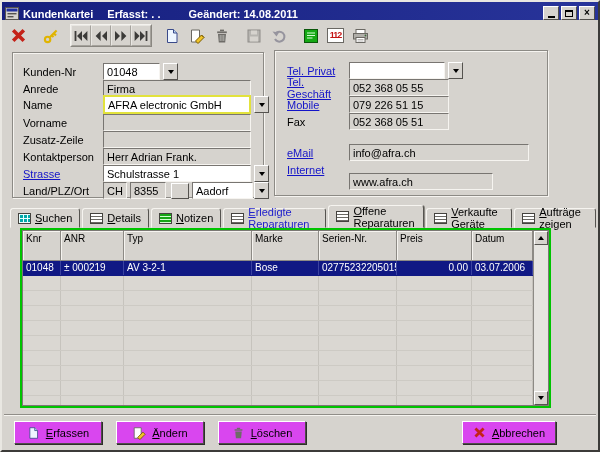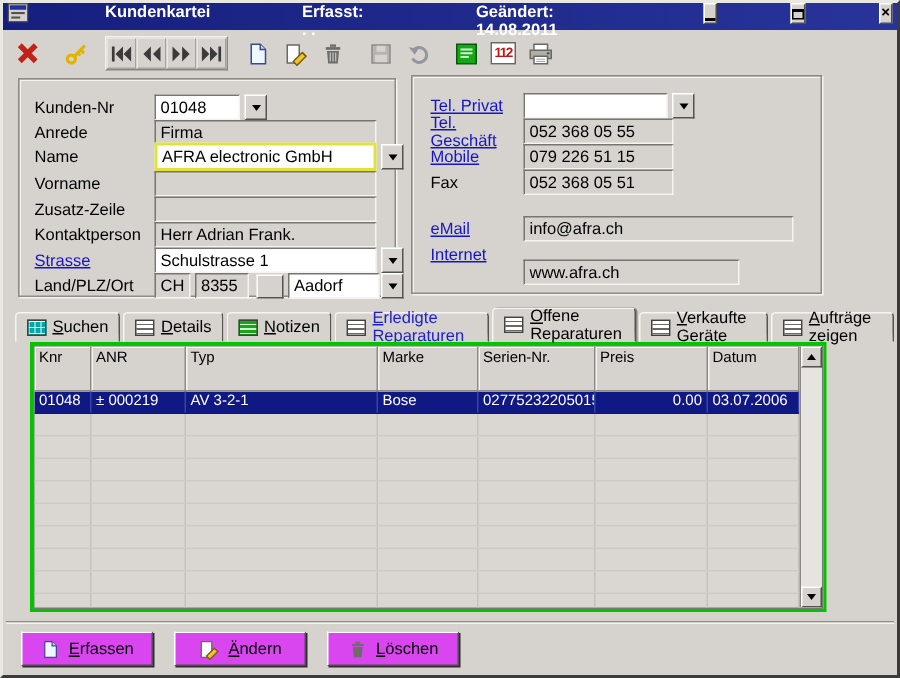--- a/index.html
+++ b/index.html
@@ -1,22 +1,22 @@
 <!DOCTYPE html>
 <html><head>
 <meta charset="utf-8">
 <style>
   html,body{margin:0;padding:0;}
   body{width:600px;height:452px;overflow:hidden;font-family:"Liberation Sans",sans-serif;background:#3a3a3a;}
   *{box-sizing:border-box;}
   .window{position:relative;width:600px;height:452px;background:#d6d3ce;
     border:2px solid;border-color:#e9e7e2 #3c3b39 #3c3b39 #e9e7e2;}
   
-  .titlebar{position:absolute;left:0;top:0;right:0;height:18px;display:flex;align-items:flex-start;
-    background:linear-gradient(90deg,#161f7e,#28349a);color:#fff;font-size:11px;font-weight:bold;padding:0 3px;gap:47px;}
+  .titlebar{position:absolute;left:0;top:0;right:0;height:18px;display:flex;align-items:flex-end;
+    background:linear-gradient(90deg,#161f7e,#28349a);color:#fff;font-size:11px;font-weight:bold;padding:0 3px;}
   .appicon{width:14px;height:13px;margin-right:4px;flex:none;}
   .tseg2{margin-left:14px;}
   .tseg3{margin-left:28px;}
   .tspacer{flex:1;}
   .wbtn{width:16px;height:14px;background:#d6d3ce;border:1px solid;border-color:#fff #504e4a #504e4a #fff;
     display:flex;align-items:center;justify-content:center;color:#000;font-weight:bold;margin-left:2px;padding:0;}
   .min-glyph{display:block;width:7px;height:2px;background:#000;margin-top:7px;}
   .max-glyph{display:block;width:8px;height:7px;border:1px solid #000;border-top-width:2px;}
   .x-glyph{font-size:10px;line-height:10px;font-family:"Liberation Sans",sans-serif;}
   
@@ -473,14 +473,20 @@
     <span class="blabel">Ändern</span>
   </button>
   <button class="fbtn" style="left:216px;width:88px">
     <svg width="13" height="14" viewBox="0 0 16 16" fill="#6e6c68">
         <rect x="6" y="1.6" width="4" height="1.6"></rect>
         <rect x="3.2" y="3.4" width="9.6" height="1.8"></rect>
         <path d="M4 6 h8 l-0.8 8.4 h-6.4 z"></path>
       </svg>
     <span class="blabel">Löschen</span>
   </button>
+  <button class="fbtn" style="left:460px;width:94px">
+    <svg width="13" height="13" viewBox="0 0 16 16">
+        <path d="M3 3 L13 13 M13 3 L3 13" stroke="#c42218" stroke-width="3.4"></path>
+      </svg>
+    <span class="blabel">Abbrechen</span>
+  </button>
 
 </div>
 
 </body></html>

